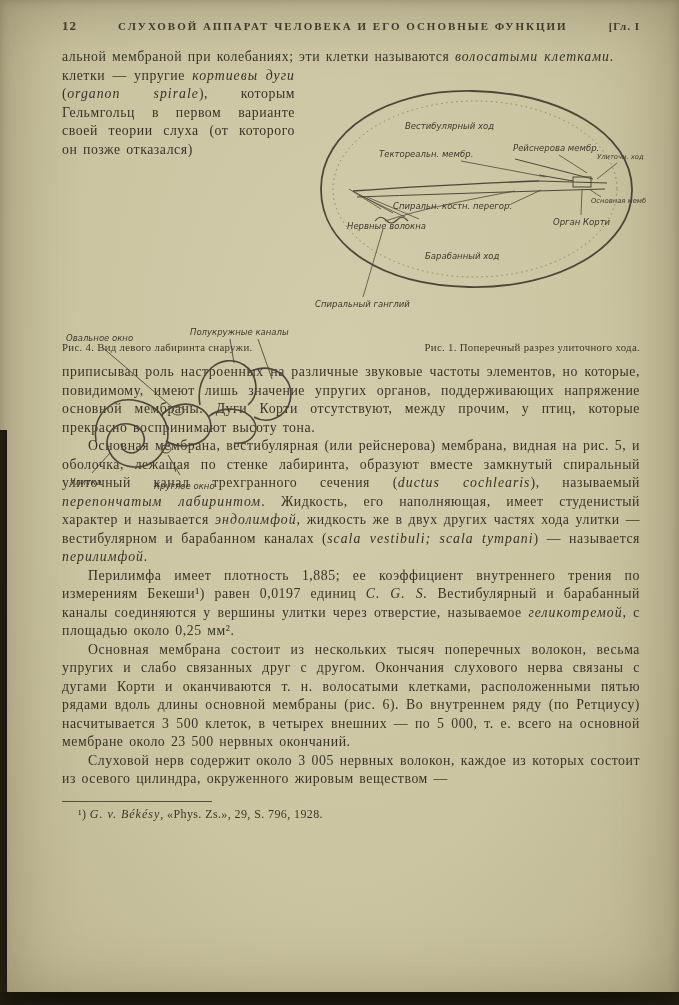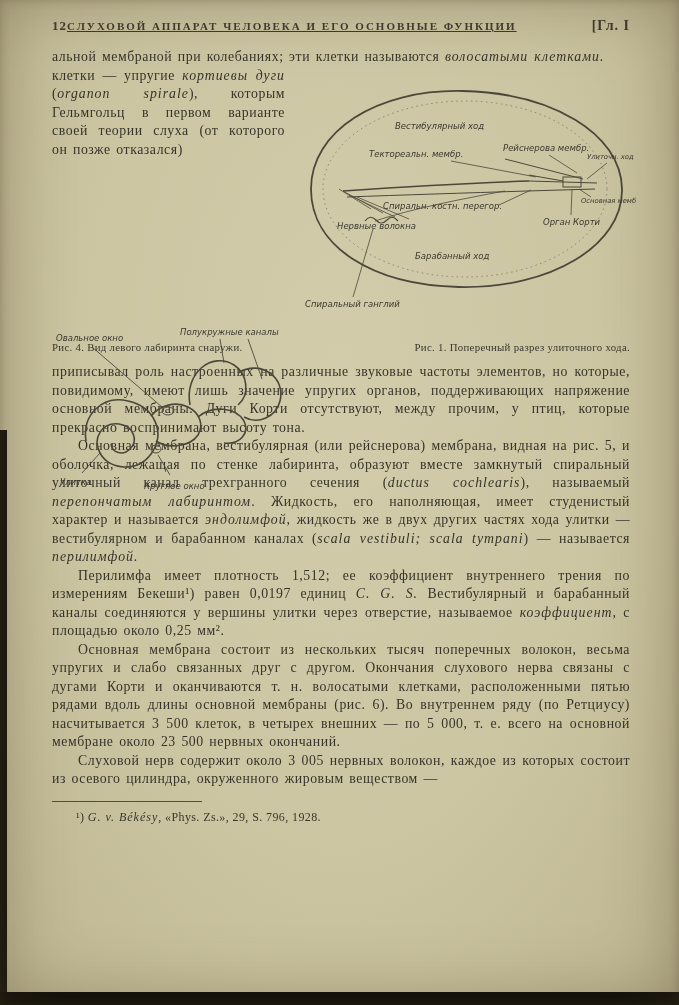--- a/index.html
+++ b/index.html
@@ -5,43 +5,43 @@
   html,body { margin:0; padding:0; background:#6b6657; }
   .page {
     position:relative; width:679px; height:1005px; overflow:hidden;
     background: radial-gradient(ellipse at 50% 38%, #d3ccab 0%, #ccc5a2 55%, #bcb491 100%);
     font-family:"Liberation Serif", serif; color:#363228;
   }
   .page::after {
     content:""; position:absolute; inset:0; pointer-events:none;
     box-shadow: inset 0 0 70px rgba(78,64,36,.40), inset 0 0 10px rgba(60,50,25,.25);
   }
-  .content { position:absolute; left:52px; top:18px; width:578px; }
+  .content { position:absolute; left:62px; top:18px; width:578px; }
 
   .header { display:flex; align-items:baseline; font-weight:bold; color:#3e3a2f; margin-bottom:14px; }
   .pagenum { font-size:13px; letter-spacing:1px; }
-  .htitle { flex:1; text-align:left; font-size:11px; letter-spacing:2px;text-decoration:underline; }
-  .chap { font-size:14px; letter-spacing:1px; }
+  .htitle { flex:1; text-align:center; font-size:11px; letter-spacing:2px; }
+  .chap { font-size:11px; letter-spacing:1px; }
 
   p.body {
     margin:0; font-size:13.8px; line-height:18.5px; text-align:justify;
     letter-spacing:.55px; word-spacing:1.6px; color:#37332a;
   }
   p.indent { text-indent:26px; }
   .it { font-style:italic; letter-spacing:1px; }
 
   .figrow { position:relative; }
   .fig5 { float:right; width:345px; height:258px; margin:-4px -6px 0 6px; }
   .fig4 { width:255px; height:176px; margin-top:2px;text-decoration:underline; }
   .clear { clear:both; }
   .captions { display:flex; justify-content:space-between; margin:4px 0 10px 0;gap:32px; }
   .cap { font-size:10.8px; letter-spacing:.3px; color:#3b372d; }
 
   .fnrule { width:150px; border-top:1px solid #534d3c; margin:12px 0 5px 0; height:0; }
-  p.footnote { margin:8px; font-size:12px; letter-spacing:.4px; text-indent:16px; color:#3b372d; }
+  p.footnote { margin:0; font-size:12px; letter-spacing:.4px; text-indent:16px; color:#3b372d; }
 
   .flbl { font-family:"DejaVu Sans", sans-serif; font-style:italic; font-size:8.5px; fill:#3c382e; }
   .flbl .small { font-size:6.8px; }
 
   .band-bottom { position:absolute; left:0; right:0; bottom:0; height:13px; background:#0b0a08; }
   .band-left { position:absolute; left:0; top:430px; bottom:0; width:7px; background:#14120d; }
 </style>
 </head>
 <body>
 
@@ -128,21 +128,21 @@
 
       <div class="clear"></div>
       <div class="captions">
         <div class="cap">Рис. 4. Вид левого лабиринта снаружи.</div>
         <div class="cap">Рис. 1. Поперечный разрез улиточного хода.</div>
       </div>
     </div>
 
     <p class="body"><span>приписывал роль настроенных на различные звуковые частоты элементов, но которые, повидимому, имеют лишь значение упругих органов, поддерживающих напряжение основной мембраны. Дуги Корти отсутствуют, между прочим, у птиц, которые прекрасно воспринимают высоту тона.</span></p>
     <p class="body indent"><span>Основная мембрана, вестибулярная (или рейснерова) мембрана, видная на рис. 5, и оболочка, лежащая по стенке лабиринта, образуют вместе замкнутый спиральный улиточный канал трехгранного сечения (</span><span class="it">ductus cochlearis</span><span>), называемый </span><span class="it">перепончатым лабиринтом</span><span>. Жидкость, его наполняющая, имеет студенистый характер и называется </span><span class="it">эндолимфой</span><span>, жидкость же в двух других частях хода улитки — вестибулярном и барабанном каналах (</span><span class="it">scala vestibuli; scala tympani</span><span>) — называется </span><span class="it">перилимфой.</span></p>
-    <p class="body indent"><span>Перилимфа имеет плотность 1,512; ее коэффициент внутреннего трения по измерениям Бекеши¹) равен 0,0197 единиц </span><span class="it">C. G. S.</span><span> Вестибулярный и барабанный каналы соединяются у вершины улитки через отверстие, называемое </span><span class="it">коэффициент</span><span>, с площадью около 0,25 мм².</span></p>
+    <p class="body indent"><span>Перилимфа имеет плотность 1,885; ее коэффициент внутреннего трения по измерениям Бекеши¹) равен 0,0197 единиц </span><span class="it">C. G. S.</span><span> Вестибулярный и барабанный каналы соединяются у вершины улитки через отверстие, называемое </span><span class="it">геликотремой</span><span>, с площадью около 0,25 мм².</span></p>
     <p class="body indent"><span>Основная мембрана состоит из нескольких тысяч поперечных волокон, весьма упругих и слабо связанных друг с другом. Окончания слухового нерва связаны с дугами Корти и оканчиваются т. н. волосатыми клетками, расположенными пятью рядами вдоль длины основной мембраны (рис. 6). Во внутреннем ряду (по Ретциусу) насчитывается 3 500 клеток, в четырех внешних — по 5 000, т. е. всего на основной мембране около 23 500 нервных окончаний.</span></p>
     <p class="body indent"><span>Слуховой нерв содержит около 3 005 нервных волокон, каждое из которых состоит из осевого цилиндра, окруженного жировым веществом —</span></p>
 
     <div class="fnrule"></div>
     <p class="footnote"><span>¹) </span><span class="it">G. v. Békésy</span><span>, «Phys. Zs.», 29, S. 796, 1928.</span></p>
   </div>
 
   <div class="band-left"></div>
   <div class="band-bottom"></div>
 </div>

